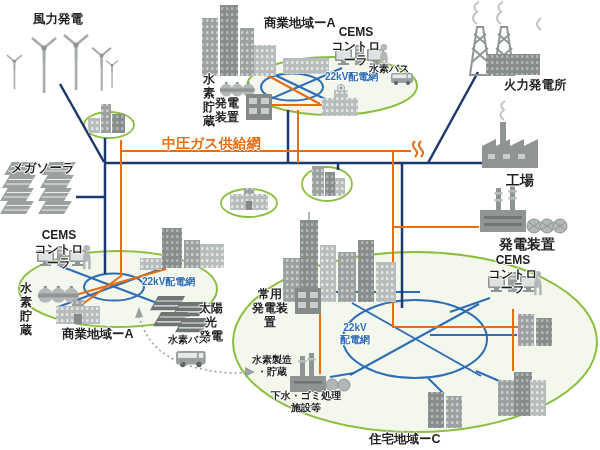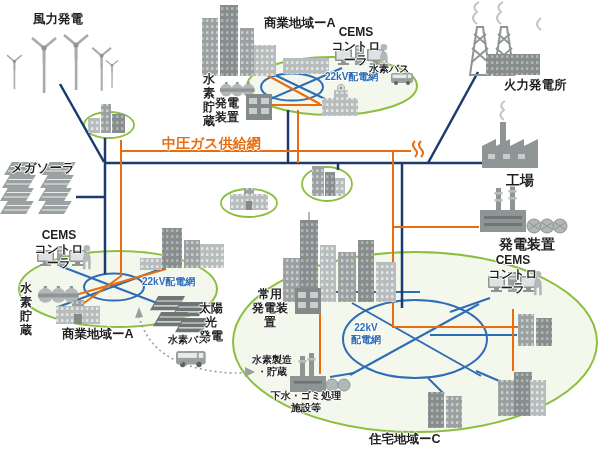--- a/index.html
+++ b/index.html
@@ -338,15 +338,15 @@
 <div class="lbl s10" style="left:168px;top:334px">水素バス</div>
 <div class="lbl s12" style="left:369px;top:432px">住宅地域ーC</div>
 <div class="lbl s9 ctr" style="left:484px;top:253px;width:58px">CEMS
 コントローラ</div>
 <div class="lbl s9 rt" style="left:248px;top:287px;width:44px">常用
 発電装置</div>
 <div class="lbl s10 ctr" style="left:268px;top:390px;width:76px">下水・ゴミ処理
 施設等</div>
 <div class="lbl s10 ctr" style="left:244px;top:354px;width:56px">水素製造
 ・貯蔵</div>
-<div class="lbl s10 blue ctr" style="left:345px;top:322px;width:42px">22kV
+<div class="lbl s10 blue ctr" style="left:334px;top:322px;width:42px">22kV
 配電網</div>
 </div>
 
 </body></html>

